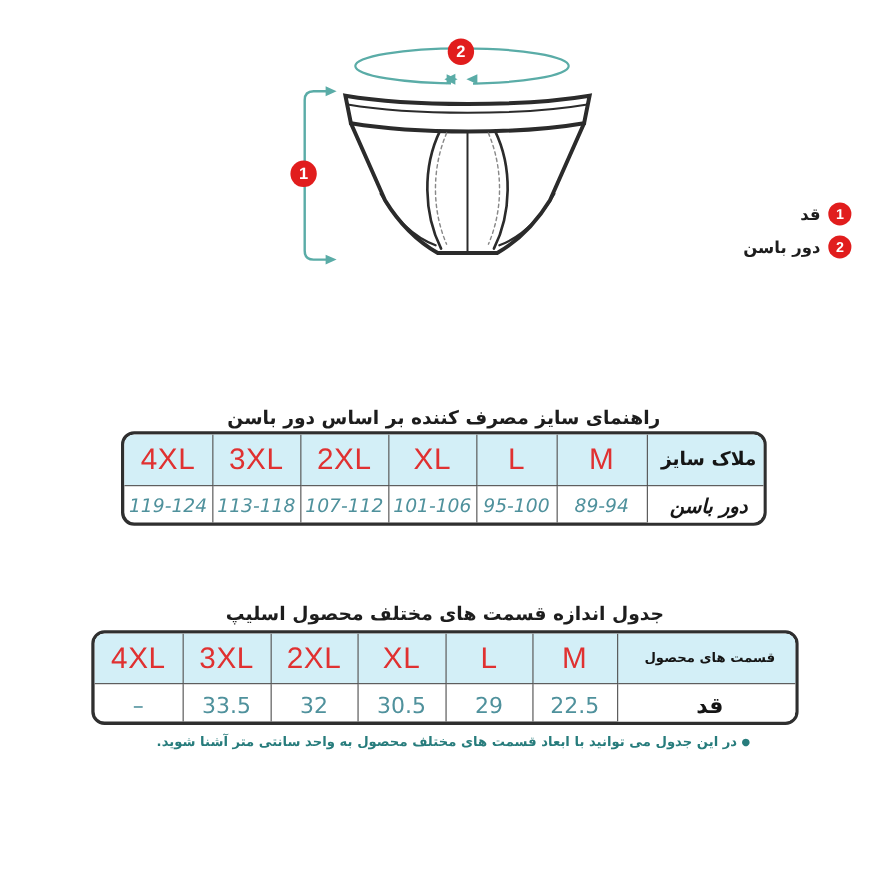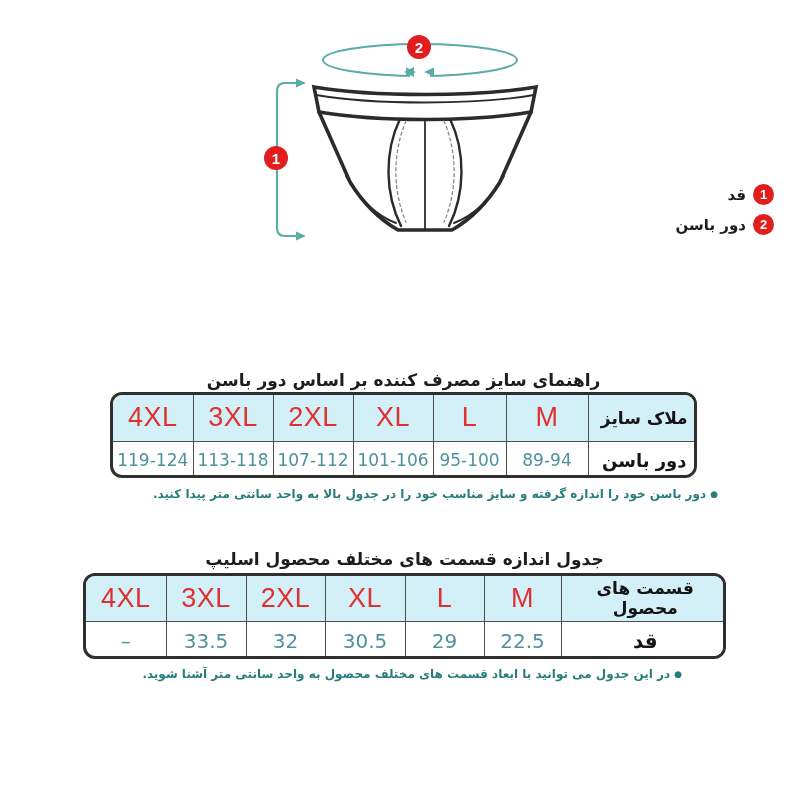--- a/index.html
+++ b/index.html
@@ -53,21 +53,21 @@
   .hdr-row td{background:#d3eff7;}
   .size-cell{
     color:#e03131;font-family:"Liberation Sans",sans-serif;
     font-size:27px;letter-spacing:0.5px;
   }
   .range-cell{color:#4f919c;font-size:17px;}
   .value-cell{color:#4f919c;font-size:20px;}
   .fa-label{direction:rtl;font-weight:bold;color:#151515;}
   .crit-cell{font-size:17px;margin-top:36px;}
   .meas-cell{font-size:18px;background:#ffffff;}
-  .parts-cell{font-size:17px;}
+  .parts-cell{font-size:12px;}
   .qad-cell{font-size:20px;background:#ffffff;}
   
   .notes{
     position:absolute;direction:rtl;text-align:right;color:#277c7c;
     font-size:12px;font-weight:bold;line-height:17.5px;white-space:nowrap;
   }
   .notes-1{right:82px;top:486px;}
   .notes-2{right:118px;top:666px;}
   .note-line .bullet{font-size:9px;vertical-align:1px;margin-left:4px;}
 </style>
@@ -141,37 +141,34 @@
     <tbody>
         <tr class="hdr-row" style="height:46px;">
       <td class="size-cell">4XL</td>
       <td class="size-cell">3XL</td>
       <td class="size-cell">2XL</td>
       <td class="size-cell">XL</td>
       <td class="size-cell">L</td>
       <td class="size-cell">M</td>
       <td class="fa-label crit-cell">ملاک سایز</td>
     </tr>
-    <tr style="height:38px;">
+    <tr style="height:38px;font-style:italic;">
       <td class="range-cell">119-124</td>
       <td class="range-cell">113-118</td>
       <td class="range-cell">107-112</td>
       <td class="range-cell">101-106</td>
       <td class="range-cell">95-100</td>
       <td class="range-cell">89-94</td>
       <td class="fa-label meas-cell">دور باسن</td>
     </tr>
   </tbody>
     </table>
 </div>
 
 <div class="notes notes-1">
-  <div class="note-line">
-    <span class="bullet">●</span><span>دور باسن خود را اندازه گرفته و سایز مناسب خود را در جدول بالا به واحد سانتی متر پیدا کنید.</span>
-  </div>
 </div>
 
 <div class="sec-title title-2">جدول اندازه قسمت های مختلف محصول اسلیپ</div>
 
 <div class="size-table-wrap wrap-2">
   <table class="size-table">
     <colgroup>
       <col style="width:80px">
         <col style="width:80px">
         <col style="width:79px">

